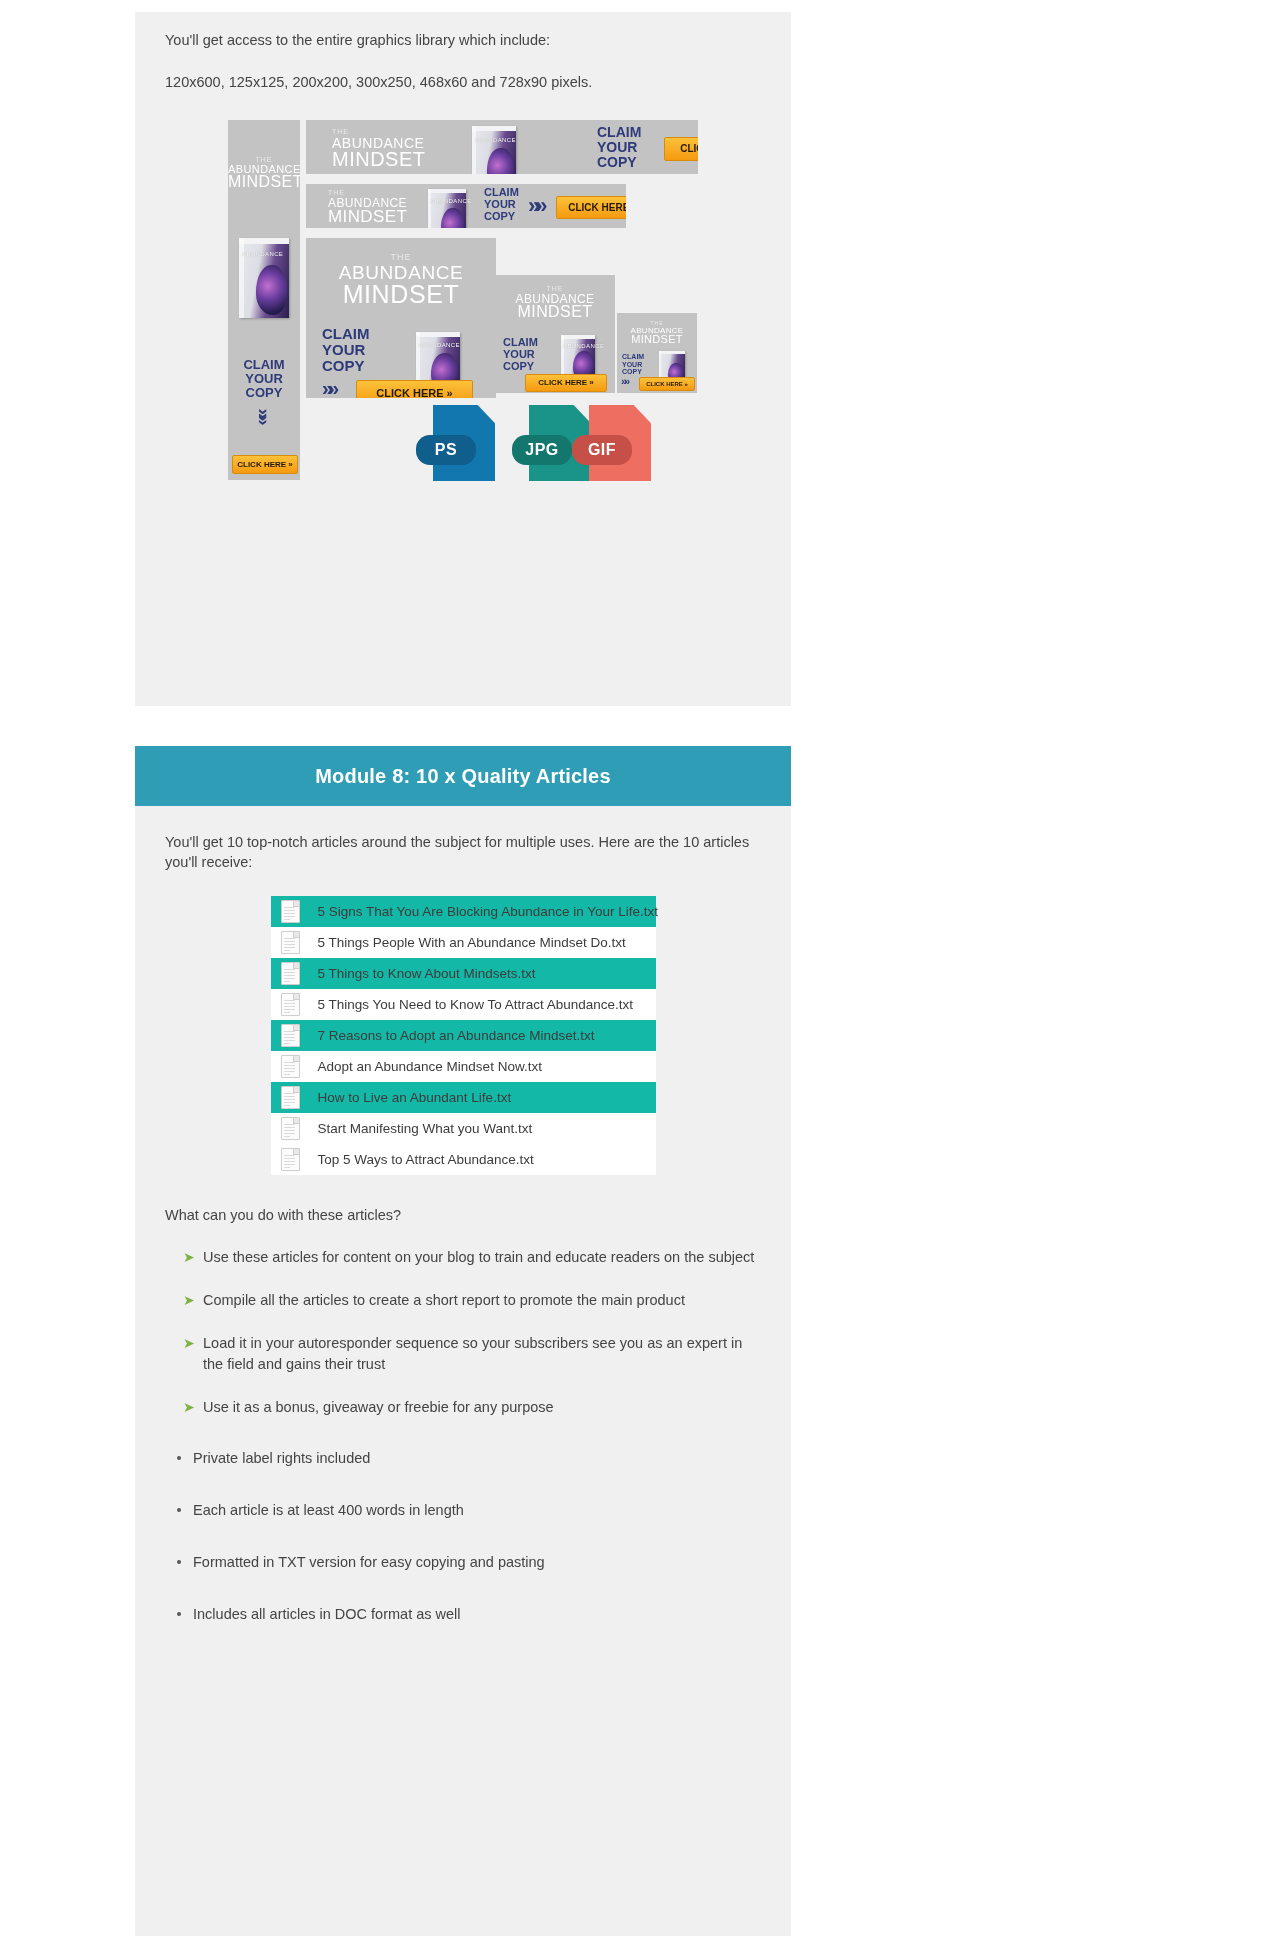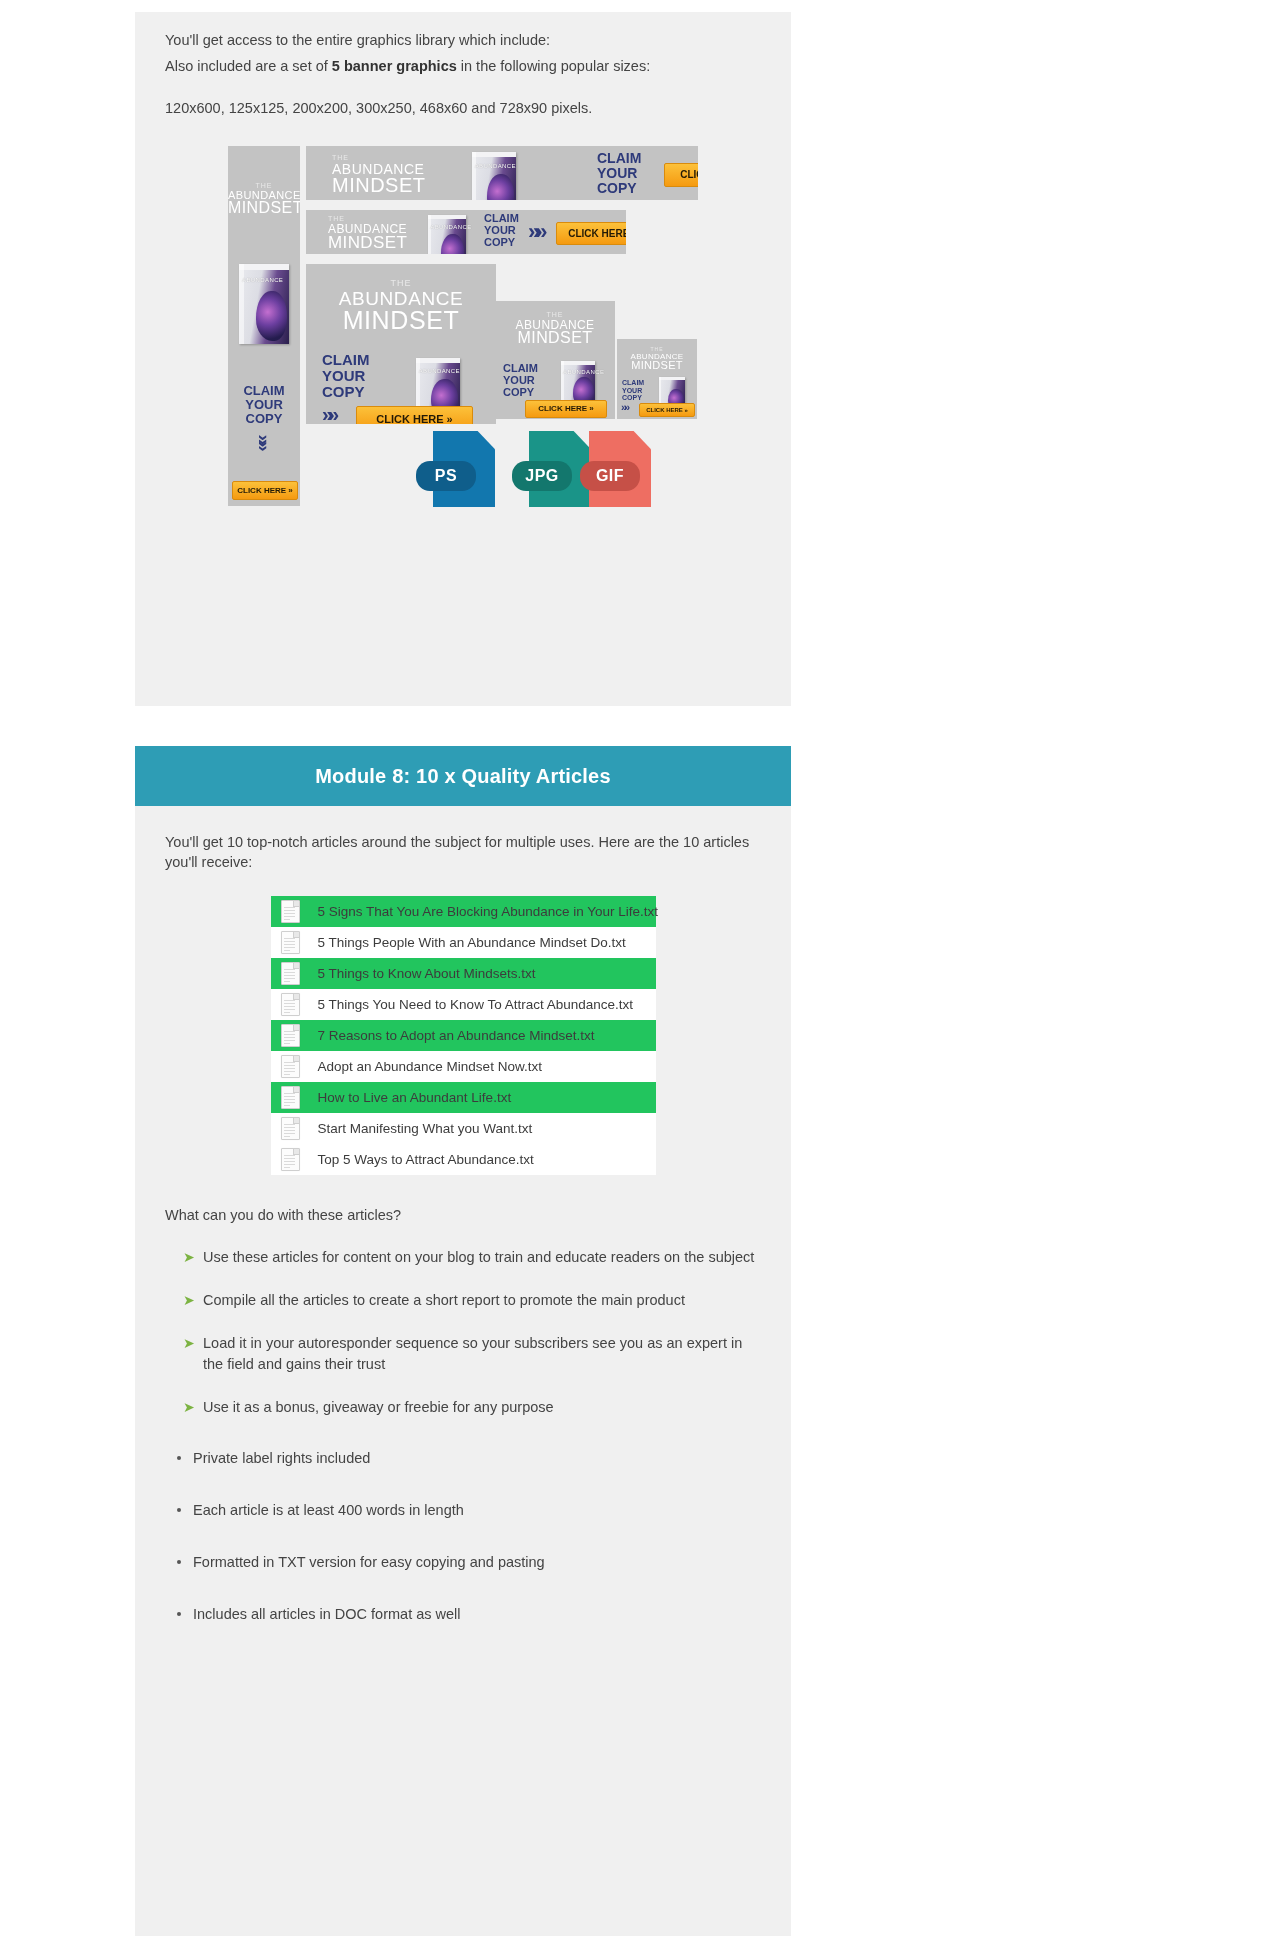--- a/index.html
+++ b/index.html
@@ -125,21 +125,21 @@
     position:absolute;left:-17px;top:30px;width:60px;height:30px;
     border-radius:14px;color:#fff;font-weight:bold;font-size:16px;
     text-align:center;line-height:30px;letter-spacing:.5px;
   }
 
   
   .filelist{width:385px;margin:0 auto;}
   .frow{
     display:flex;align-items:center;height:31px;padding-left:4px;box-sizing:border-box;
   }
-  .frow.odd{background:#22c55e;}
+  .frow.odd{background:#14b8a6;}
   .frow.even{background:#ffffff;}
   .fdoc{
     position:relative;width:17px;height:21px;margin:0 18px 0 6px;flex:none;
     background:#fcfcfc;border:1px solid #cfcfcf;border-radius:1px;
     box-shadow:0 0 1px rgba(0,0,0,.08);
   }
   .fdoc:after{
     content:"";position:absolute;right:0;top:0;width:5px;height:5px;
     background:#e8e8e8;border-left:1px solid #cfcfcf;border-bottom:1px solid #cfcfcf;
   }
@@ -152,23 +152,20 @@
 </head>
 <body>
 
 <div class="page">
 
   <section class="panel" id="panel-graphics">
     <div class="body-pad" style="padding-top:18px;">
       <p class="txt">You'll get access to the entire graphics library which include:</p>
 
 
-      <p class="txt" style="margin-top:6px;">
-        <span>Also included are a set of </span><b>5 banner graphics</b><span> in the following popular sizes:</span>
-      </p>
 
       <p class="txt" style="margin-top:22px;">120x600, 125x125, 200x200, 300x250, 468x60 and 728x90 pixels.</p>
     </div>
 
     <div class="collage" style="margin-top:28px;">
 
       <div class="bn" style="left:5px;top:0;width:72px;height:360px;">
         <div style="position:absolute;left:0;right:0;top:36px;text-align:center;">
           <div class="the">THE</div>
           <div class="ab" style="font-size:11px;letter-spacing:.4px;">ABUNDANCE</div>
@@ -295,21 +292,21 @@
         <div class="ficon" style="left:210px;top:285px;">
           <div class="sheet" style="background:#1277ae;"></div>
           <div class="tag" style="background:#0f5e8b;">PS</div>
         </div>
         <div class="ficon" style="left:306px;top:285px;">
           <div class="sheet" style="background:#1a9488;"></div>
           <div class="tag" style="background:#13776d;">JPG</div>
         </div>
         <div class="ficon" style="left:366px;top:285px;">
           <div class="sheet" style="background:#ee6e62;"></div>
-          <div class="tag" style="background:#c65047;margin-left:8px;">GIF</div>
+          <div class="tag" style="background:#c65047;">GIF</div>
         </div>
       </div>
     </div>
   </section>
 
   <section class="panel" id="panel-articles">
 
     <div class="module-header">Module 8: 10 x Quality Articles</div>
 
     <div class="body-pad" style="padding-top:26px;">

